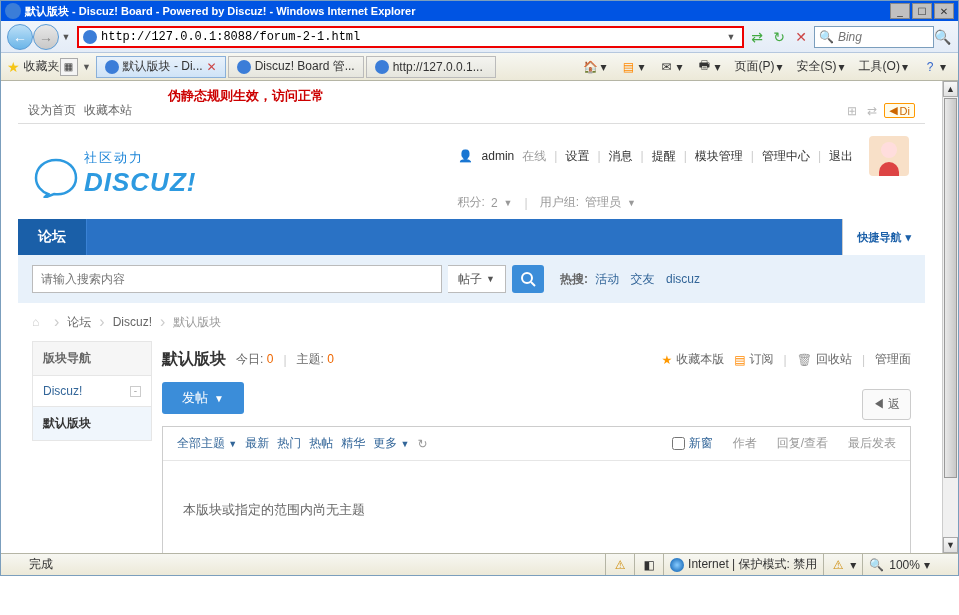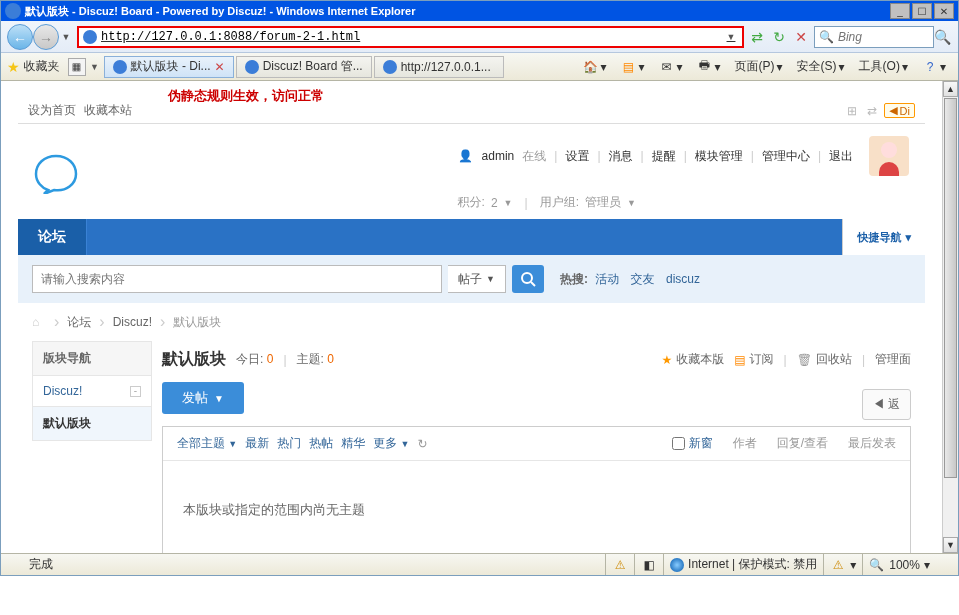--- a/index.html
+++ b/index.html
@@ -7,31 +7,31 @@
 .window { width: 959px; height: 576px; border: 1px solid #7b9ebd; display: flex; flex-direction: column; }
 .titlebar { background: linear-gradient(#0054e3, #0054e3); height: 20px; display: flex; align-items: center; padding: 0 4px; }
 .titlebar-text { font-size: 11px; font-weight: bold; color: #fff; flex: 1; }
 .titlebar-icon { width: 16px; height: 16px; margin-right: 4px; background: #3b7dd8; border-radius: 50%; display: inline-block; }
 .win-controls { display: flex; gap: 2px; }
 .win-btn { width: 20px; height: 16px; background: #c0c0c0; border: 1px solid #888; display: flex; align-items: center; justify-content: center; font-size: 10px; cursor: pointer; }
 .navbar { background: linear-gradient(#f0f5fb, #e4ecf7); height: 32px; display: flex; align-items: center; padding: 0 6px; border-bottom: 1px solid #b5c7de; }
 .nav-btn { width: 26px; height: 26px; border-radius: 50%; background: linear-gradient(#bde0f7, #6bb5e8); border: 1px solid #5a9bd5; display: flex; align-items: center; justify-content: center; color: #fff; font-size: 14px; cursor: pointer; }
 .nav-btn.fwd { background: linear-gradient(#e8e8e8, #c8c8c8); color: #888; }
 .dropdown-arrow { width: 14px; text-align: center; color: #555; cursor: pointer; font-size: 9px; }
-.url-bar { flex: 1; height: 22px; border: 2px solid #e00; background: #fff; display: flex; align-items: center; padding: 0 4px; margin: 0 4px; text-decoration: underline; }
+.url-bar { flex: 1; height: 22px; border: 2px solid #e00; background: #fff; display: flex; align-items: center; padding: 0 4px; margin: 0 4px; }
 .url-icon { width: 14px; height: 14px; margin-right: 4px; display: inline-flex; align-items: center; justify-content: center; }
 .url-text { flex: 1; border: none; outline: none; font-size: 12px; font-family: "Courier New", monospace; color: #000; }
 .toolbar-icons { display: flex; gap: 4px; align-items: center; }
 .tb-icon { width: 18px; height: 18px; display: inline-flex; align-items: center; justify-content: center; font-size: 14px; cursor: pointer; }
 .search-box { width: 120px; height: 22px; border: 1px solid #7b9ebd; background: #fff; display: flex; align-items: center; padding: 0 4px; margin-left: 4px; }
 .search-icon { color: #888; font-size: 12px; margin-right: 4px; }
 .search-input { border: none; outline: none; width: 80px; font-style: italic; color: #888; font-size: 12px; }
 .favbar { background: linear-gradient(#f7f7f2, #ece9d8); height: 28px; display: flex; align-items: center; padding: 0 6px; border-bottom: 1px solid #b5b5a5; }
 .fav-star { color: #f5c518; font-size: 14px; margin-right: 4px; }
-.fav-label { font-size: 12px; color: #333; margin-right: 8px; }
+.fav-label { font-size: 12px; color: #333; }
 .tab-well { display: flex; align-items: center; gap: 2px; }
 .tab-sq { width: 18px; height: 18px; border: 1px solid #aaa; background: #f4f4f4; cursor: pointer; display: flex; align-items: center; justify-content: center; font-size: 10px; }
 .browser-tab { display: flex; align-items: center; padding: 3px 8px; border: 1px solid #8ab0d9; background: linear-gradient(#e9f2fb, #cfe3f7); height: 22px; min-width: 130px; cursor: pointer; gap: 4px; white-space: nowrap; overflow: hidden; font-size: 12px; }
 .browser-tab.inactive { background: linear-gradient(#f4f4f0, #e6e6de); border-color: #bbb; }
 .tab-e { width: 14px; height: 14px; background: #3b7dd8; border-radius: 50%; display: inline-block; }
 .menubar { display: flex; align-items: center; gap: 2px; margin-left: auto; }
 .menu-item { padding: 2px 6px; font-size: 12px; display: flex; align-items: center; gap: 2px; cursor: pointer; }
 .content { flex: 1; overflow: auto; background: #fff; position: relative; }
 .scrollbar-v { position: absolute; right: 0; top: 0; bottom: 0; width: 16px; background: #f0f0f0; border-left: 1px solid #ccc; }
 .sv-btn { height: 16px; background: linear-gradient(#f8f8f8, #e0e0e0); border: 1px solid #aaa; display: flex; align-items: center; justify-content: center; font-size: 9px; cursor: pointer; }
@@ -182,20 +182,24 @@
           <span class="notice-icon" style="color:#bbb">⇄</span>
           <span class="swbox">◀ <span>Di</span></span>
         </div>
       </div>
 
       <div class="header">
         <div class="logo">
           <svg class="logo-svg" viewBox="0 0 44 40">
               <path d="M22 2 C10 2 2 10 2 20 C2 28 8 34 14 36 L10 40 L20 36 C32 38 42 30 42 20 C42 10 34 2 22 2 Z" fill="none" stroke="#2d9ae0" stroke-width="2.5"></path>
             </svg>
+          <div class="logo-text">
+            <span class="logo-sub">社区动力</span>
+            <span class="logo-main">DISCUZ!</span>
+          </div>
         </div>
         <div class="header-right">
           <div class="user-line">
             <span class="ico" style="color:#8ac">👤</span>
             <a class="admin">admin</a>
             <span style="color:#999">在线</span>
             <span class="user-sep">|</span>
             <a>设置</a>
             <span class="user-sep">|</span>
             <a>消息</a>

